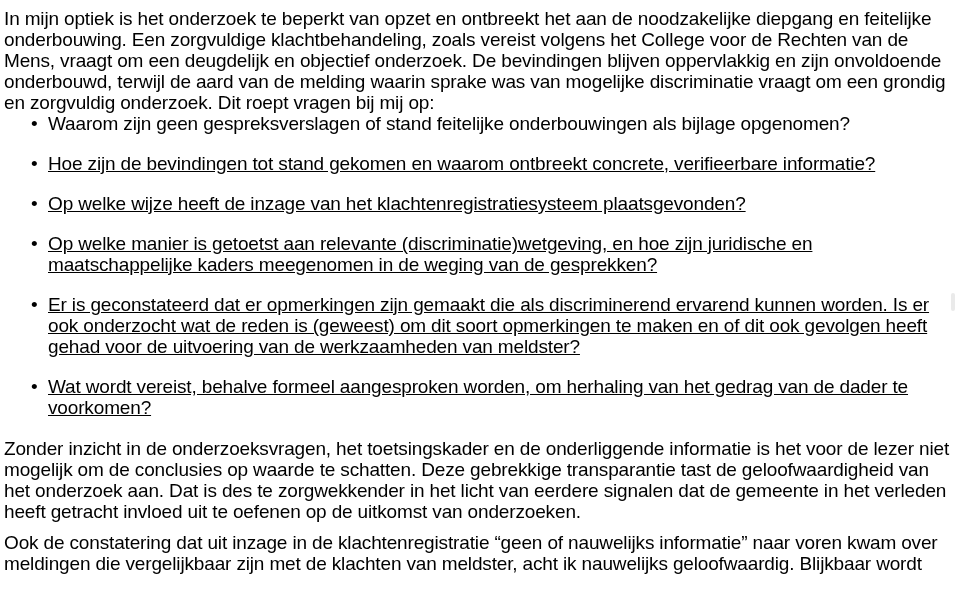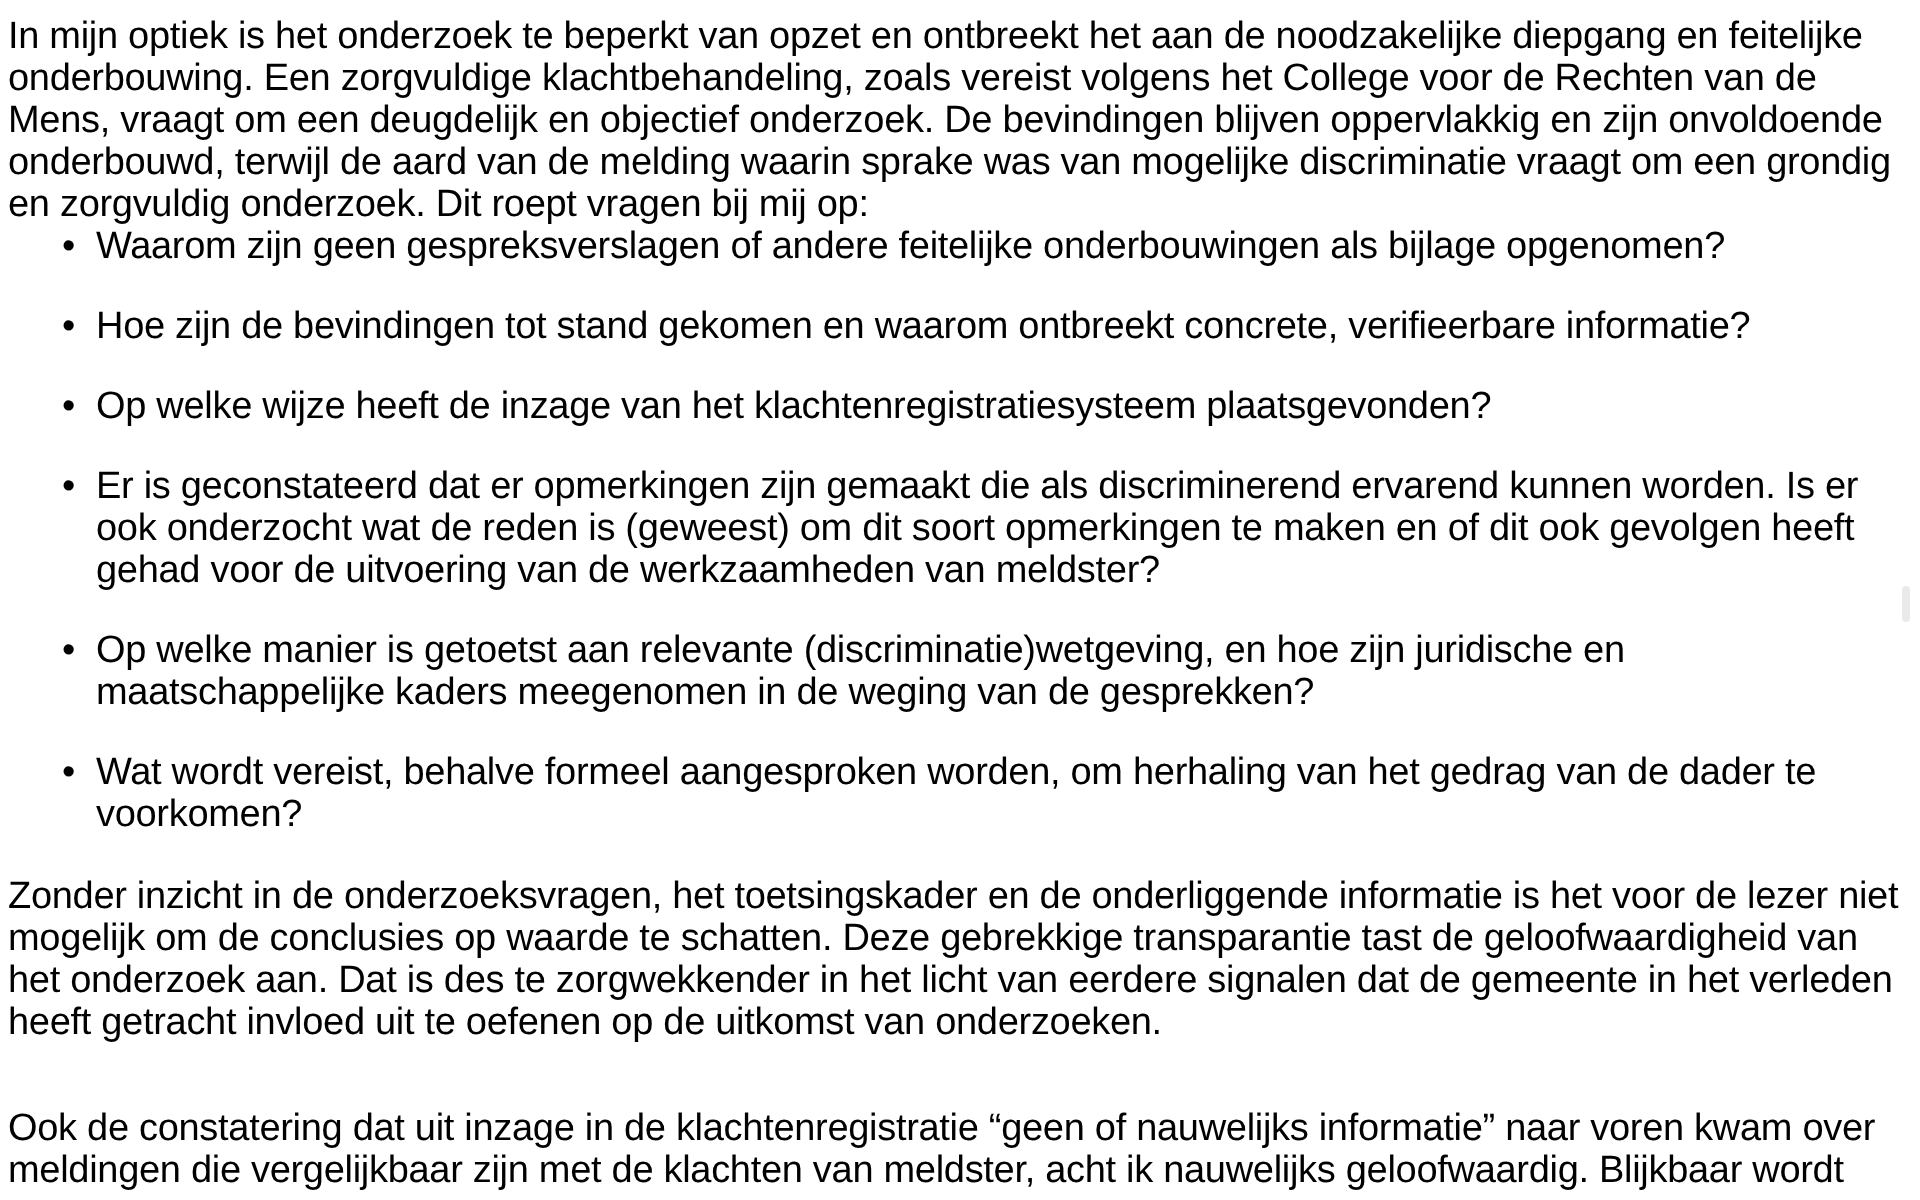--- a/index.html
+++ b/index.html
@@ -25,28 +25,28 @@
   p.intro { }
   ul.question-list {
     margin: 0 0 20px 0;
     padding: 0 0 0 44px;
     list-style: none;
   }
   ul.question-list li {
     position: relative;
     white-space: pre-line;
   }
-  ul.question-list li + li { margin-top: 19px; }
+  ul.question-list li + li { margin-top: 19px; text-decoration: underline; }
   ul.question-list li::before {
     content: "\2022";
     position: absolute;
     left: -17px;
     top: 0;
   }
-  p.closing-1 { margin-bottom: 32px; }
+  p.closing-1 { margin-bottom: 10px; }
   .scrollbar-thumb {
     position: absolute;
     left: 951px;
     top: 293px;
     width: 4px;
     height: 18px;
     border-radius: 2px;
     background: #eaeaea;
   }
 </style>
@@ -54,28 +54,28 @@
 <body>
 
 <main class="doc">
   <p class="para intro">In mijn optiek is het onderzoek te beperkt van opzet en ontbreekt het aan de noodzakelijke diepgang en feitelijke
 onderbouwing. Een zorgvuldige klachtbehandeling, zoals vereist volgens het College voor de Rechten van de
 Mens, vraagt om een deugdelijk en objectief onderzoek. De bevindingen blijven oppervlakkig en zijn onvoldoende
 onderbouwd, terwijl de aard van de melding waarin sprake was van mogelijke discriminatie vraagt om een grondig
 en zorgvuldig onderzoek. Dit roept vragen bij mij op:</p>
 
   <ul class="question-list">
-    <li>Waarom zijn geen gespreksverslagen of andere feitelijke onderbouwingen als bijlage opgenomen?</li>
+    <li>Waarom zijn geen gespreksverslagen of stand feitelijke onderbouwingen als bijlage opgenomen?</li>
     <li>Hoe zijn de bevindingen tot stand gekomen en waarom ontbreekt concrete, verifieerbare informatie?</li>
     <li>Op welke wijze heeft de inzage van het klachtenregistratiesysteem plaatsgevonden?</li>
+    <li>Op welke manier is getoetst aan relevante (discriminatie)wetgeving, en hoe zijn juridische en
+maatschappelijke kaders meegenomen in de weging van de gesprekken?</li>
     <li>Er is geconstateerd dat er opmerkingen zijn gemaakt die als discriminerend ervarend kunnen worden. Is er
 ook onderzocht wat de reden is (geweest) om dit soort opmerkingen te maken en of dit ook gevolgen heeft
 gehad voor de uitvoering van de werkzaamheden van meldster?</li>
-    <li>Op welke manier is getoetst aan relevante (discriminatie)wetgeving, en hoe zijn juridische en
-maatschappelijke kaders meegenomen in de weging van de gesprekken?</li>
     <li>Wat wordt vereist, behalve formeel aangesproken worden, om herhaling van het gedrag van de dader te
 voorkomen?</li>
   </ul>
 
   <p class="para closing-1">Zonder inzicht in de onderzoeksvragen, het toetsingskader en de onderliggende informatie is het voor de lezer niet
 mogelijk om de conclusies op waarde te schatten. Deze gebrekkige transparantie tast de geloofwaardigheid van
 het onderzoek aan. Dat is des te zorgwekkender in het licht van eerdere signalen dat de gemeente in het verleden
 heeft getracht invloed uit te oefenen op de uitkomst van onderzoeken.</p>
 
   <p class="para closing-2">Ook de constatering dat uit inzage in de klachtenregistratie “geen of nauwelijks informatie” naar voren kwam over

